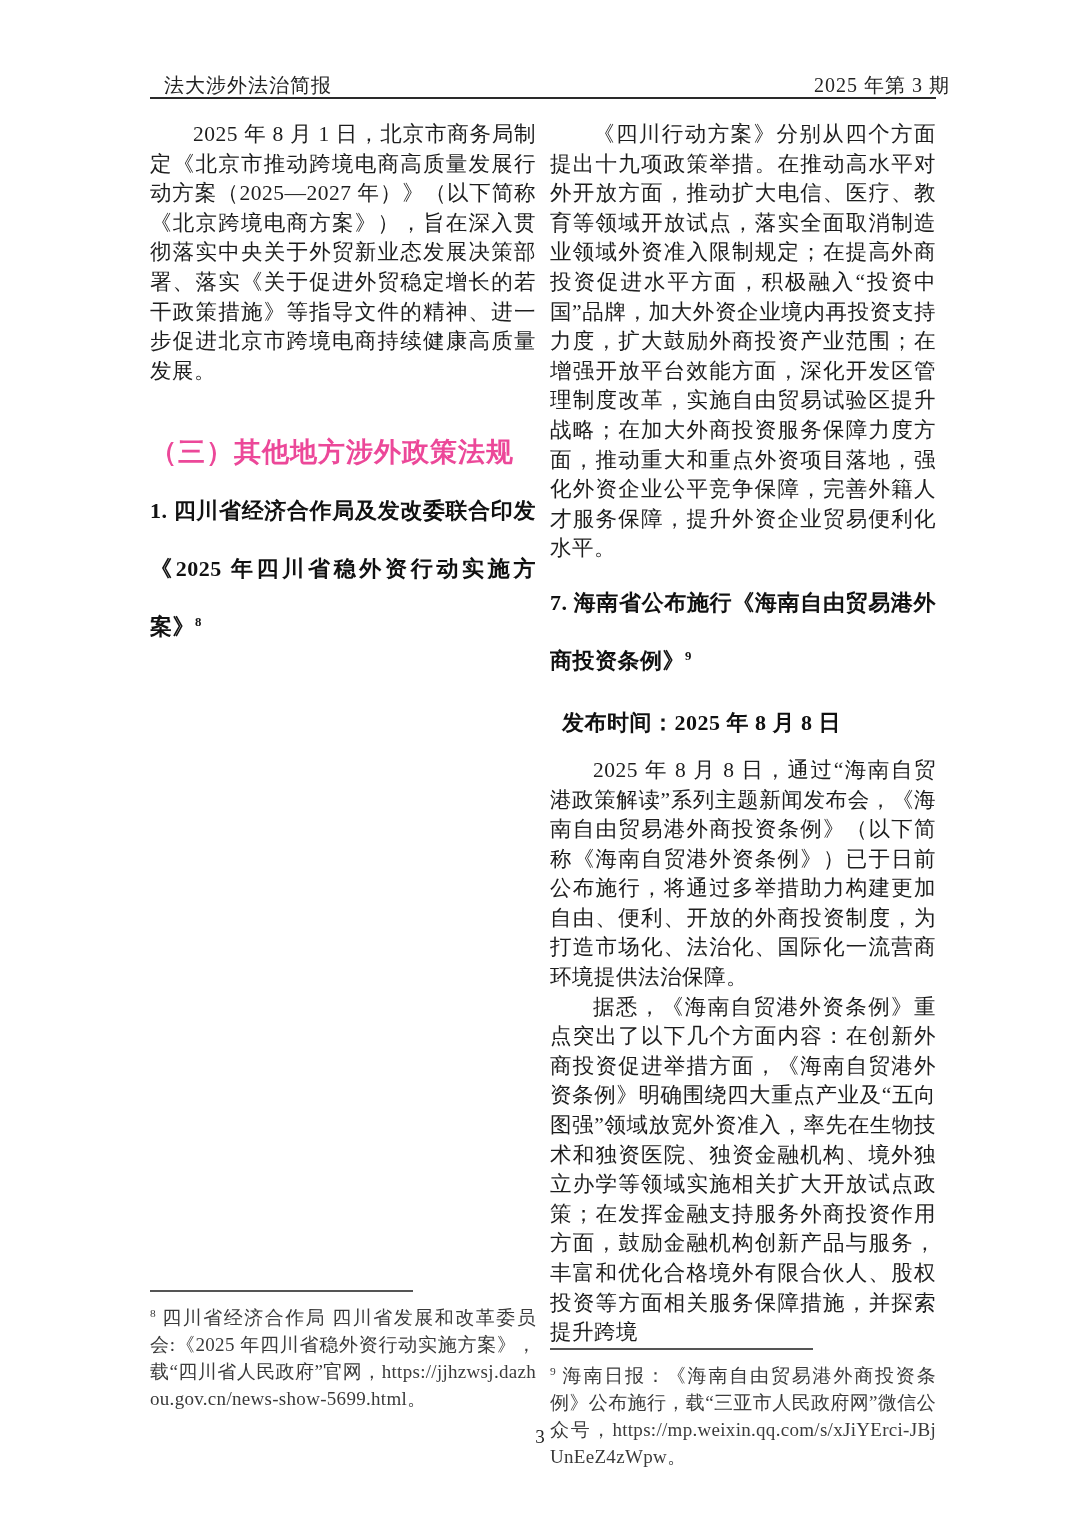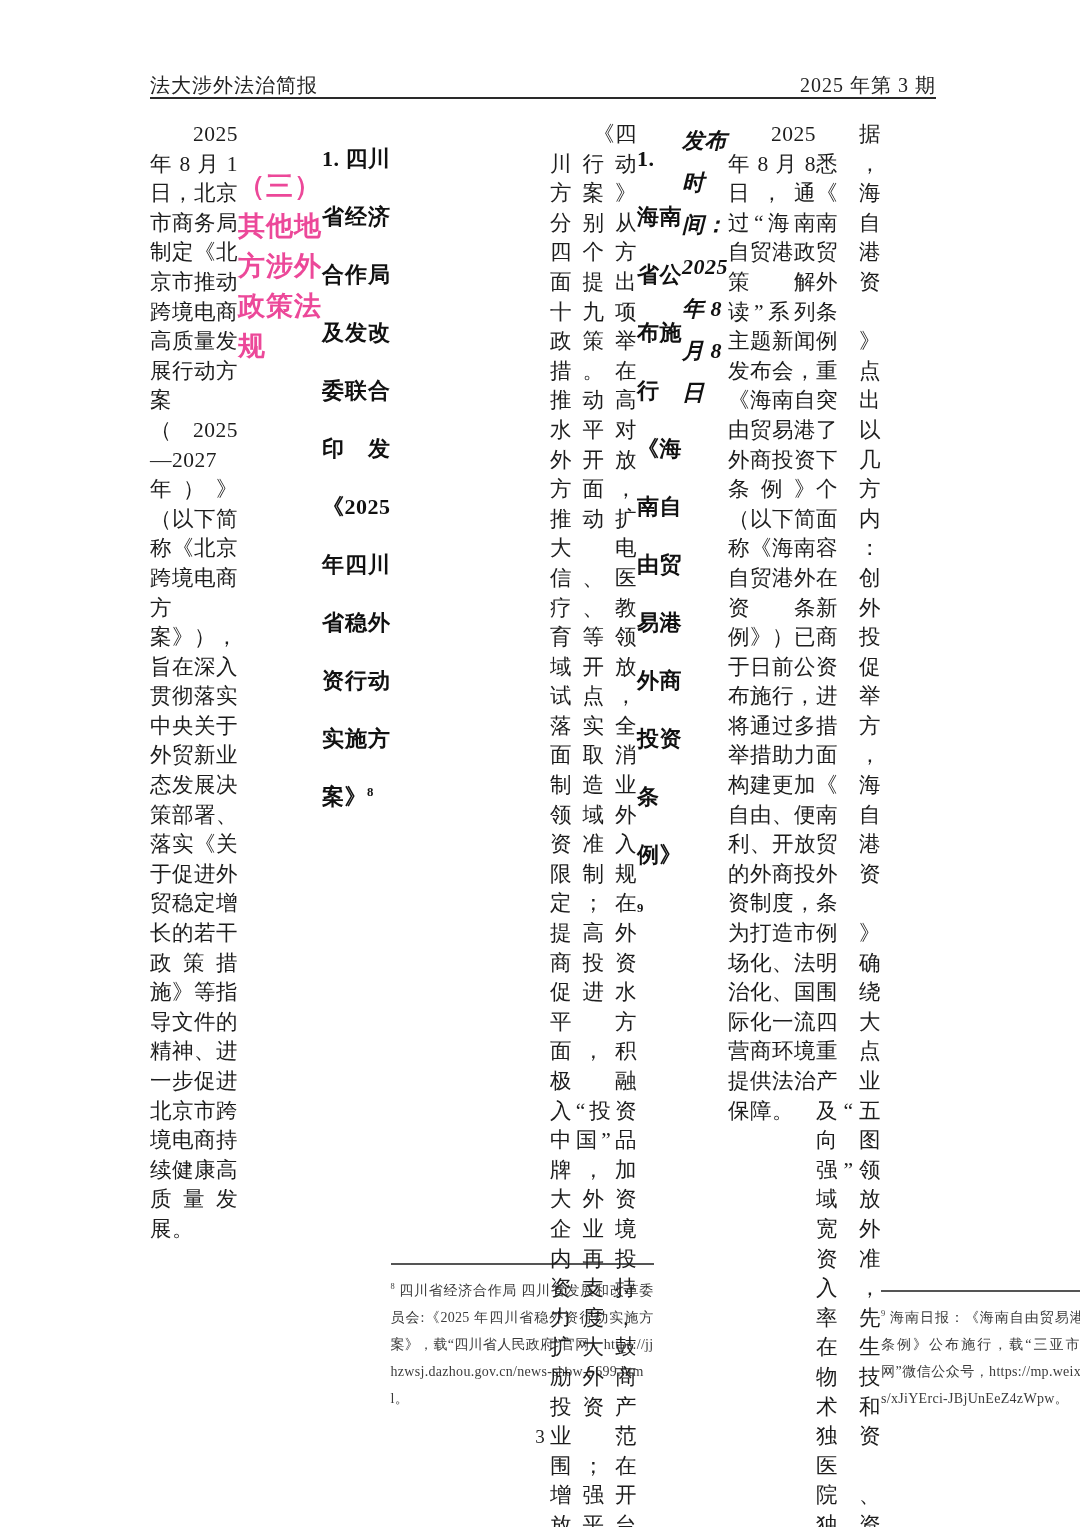--- a/index.html
+++ b/index.html
@@ -16,21 +16,21 @@
     overflow: hidden;
   }
   .page {
     position: absolute;
     inset: 0;
     background: #ffffff;
   }
   
   .doc-header {
     position: absolute;
-    left: 150px;
+    left: 164px;
     width: 786px;
     top: 72px;
     display: flex;
     justify-content: space-between;
     align-items: flex-start;
     font-size: 20px;
     letter-spacing: 1px;
     color: #222;
   }
   .header-rule {
@@ -46,21 +46,21 @@
     left: 150px;
     top: 120px;
     width: 786px;
     height: 1292px;
     display: flex;
     gap: 14px;
   }
   .col {
     width: 386px;
     display: flex;
-    flex-direction: row;
+    flex-direction: column;
   }
   p.body {
     margin: 0;
     font-size: 21.5px;
     line-height: 29.6px;
     text-align: justify;
     text-indent: 2em;
     letter-spacing: 0.5px;
     color: #1d1d1d;
   }
@@ -75,45 +75,44 @@
   h3.item {
     margin: 10px 0 0 0;
     font-size: 22px;
     font-weight: bold;
     line-height: 58px;
     text-align: justify;
     letter-spacing: 0.5px;
     color: #111;
   }
   p.date {
-    margin: 0;
+    margin: 12px;
     font-size: 22px;
     font-weight: bold;
     line-height: 42px;
     letter-spacing: 0.5px;
     color: #111;
-    font-style: italic;
   }
   sup.ref {
     font-size: 0.58em;
     vertical-align: super;
     line-height: 0;
   }
   
   .footnote-block {
     margin-top: auto;
   }
   .fn-rule {
     width: 263px;
     border-top: 2px solid #555;
     margin-bottom: 8px;
   }
   p.fn {
     margin: 0;
-    font-size: 14px;
+    font-size: 19px;
     line-height: 27px;
     text-align: justify;
     color: #3a3a3a;
     letter-spacing: 0.3px;
     word-break: break-all;
   }
   p.fn sup {
     font-size: 0.6em;
     vertical-align: super;
   }
@@ -153,21 +152,21 @@
 
       <div class="footnote-block">
         <div class="fn-rule"></div>
         <p class="fn"><sup>8</sup> <span>四川省经济合作局 四川省发展和改革委员会:《2025 年四川省稳外资行动实施方案》，载“四川省人民政府”官网，https://jjhzwsj.dazhou.gov.cn/news-show-5699.html。</span></p>
       </div>
     </section>
 
     <section class="col rc">
       <p class="body">《四川行动方案》分别从四个方面提出十九项政策举措。在推动高水平对外开放方面，推动扩大电信、医疗、教育等领域开放试点，落实全面取消制造业领域外资准入限制规定；在提高外商投资促进水平方面，积极融入“投资中国”品牌，加大外资企业境内再投资支持力度，扩大鼓励外商投资产业范围；在增强开放平台效能方面，深化开发区管理制度改革，实施自由贸易试验区提升战略；在加大外商投资服务保障力度方面，推动重大和重点外资项目落地，强化外资企业公平竞争保障，完善外籍人才服务保障，提升外资企业贸易便利化水平。</p>
 
-      <h3 class="item"><span>1. 海南省公布施行《海南自由贸易港外商投资条例》</span><sup class="ref">9</sup></h3>
+      <h3 class="item"><span>7. 海南省公布施行《海南自由贸易港外商投资条例》</span><sup class="ref">9</sup></h3>
 
       <p class="date">发布时间：2025 年 8 月 8 日</p>
 
       <p class="body">2025 年 8 月 8 日，通过“海南自贸港政策解读”系列主题新闻发布会，《海南自由贸易港外商投资条例》（以下简称《海南自贸港外资条例》）已于日前公布施行，将通过多举措助力构建更加自由、便利、开放的外商投资制度，为打造市场化、法治化、国际化一流营商环境提供法治保障。</p>
       <p class="body">据悉，《海南自贸港外资条例》重点突出了以下几个方面内容：在创新外商投资促进举措方面，《海南自贸港外资条例》明确围绕四大重点产业及“五向图强”领域放宽外资准入，率先在生物技术和独资医院、独资金融机构、境外独立办学等领域实施相关扩大开放试点政策；在发挥金融支持服务外商投资作用方面，鼓励金融机构创新产品与服务，丰富和优化合格境外有限合伙人、股权投资等方面相关服务保障措施，并探索提升跨境</p>
 
       <div class="footnote-block">
         <div class="fn-rule"></div>
         <p class="fn"><sup>9</sup> <span>海南日报：《海南自由贸易港外商投资条例》公布施行，载“三亚市人民政府网”微信公众号，https://mp.weixin.qq.com/s/xJiYErci-JBjUnEeZ4zWpw。</span></p>
       </div>

